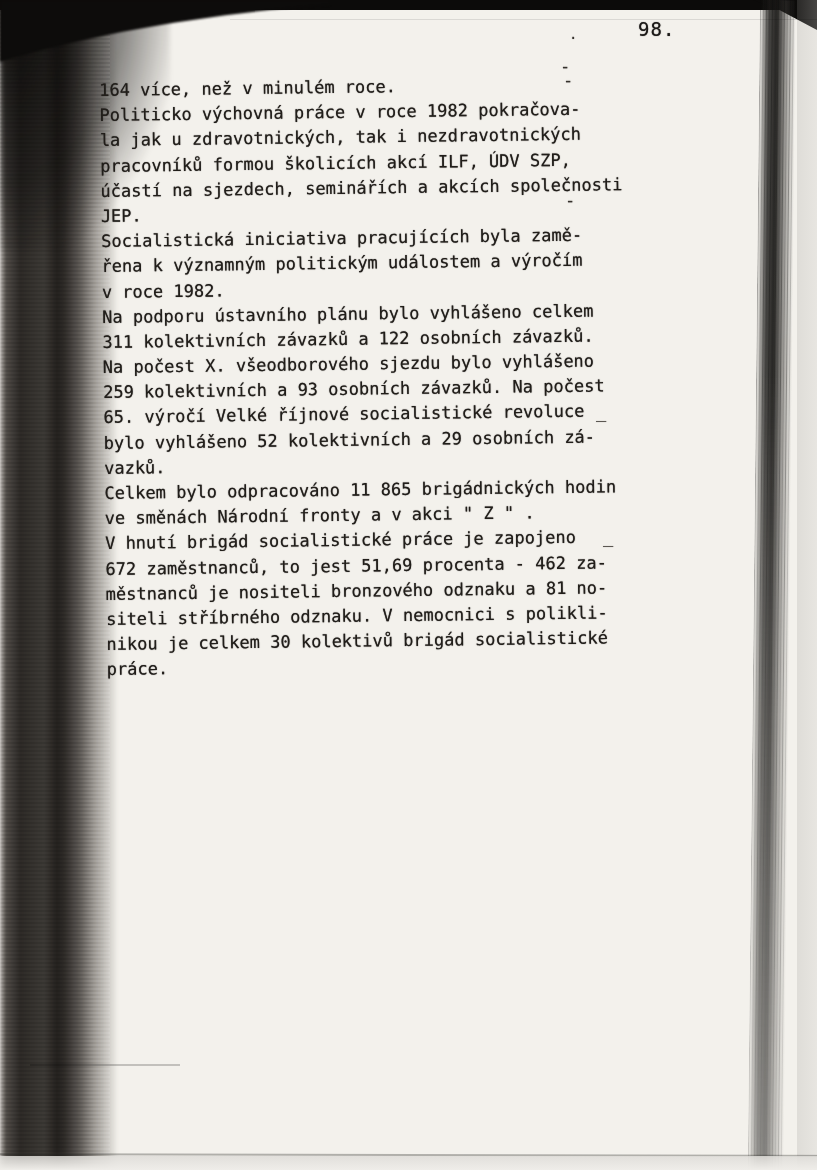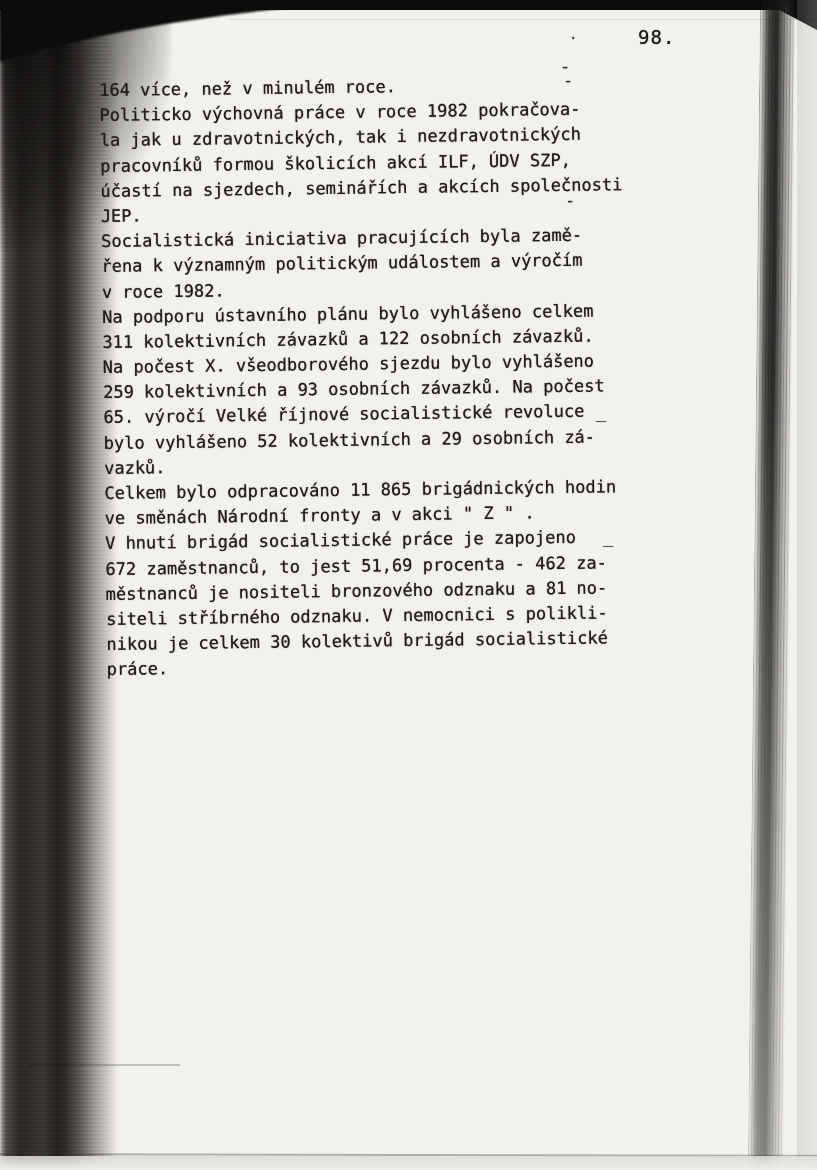--- a/index.html
+++ b/index.html
@@ -61,21 +61,21 @@
   .bottom-line{
     position:absolute;left:0;top:1154px;width:817px;height:2px;
     background:rgba(40,38,35,.33);transform:rotate(.12deg);filter:blur(.5px);
   }
   .bottom-strip{
     position:absolute;left:0;top:1156px;width:817px;height:14px;
     background:linear-gradient(180deg,rgba(222,220,216,.85),#efede9);
   }
   
   .pagenum{
-    position:absolute;left:638px;top:26px;
+    position:absolute;left:638px;top:18px;
     font-size:19px;color:#1c1a18;letter-spacing:1px;
     text-shadow:0 0 1px rgba(25,22,20,.75);
   }
   .text{
     position:absolute;left:99px;top:78px;width:648px;
     transform:rotate(-0.75deg);transform-origin:0 0;
     font-size:17px;line-height:25.2px;color:#211e1a;
     text-shadow:0 0 1px rgba(25,22,20,.78);
   }
   .text .line{white-space:pre;height:25.2px;}

